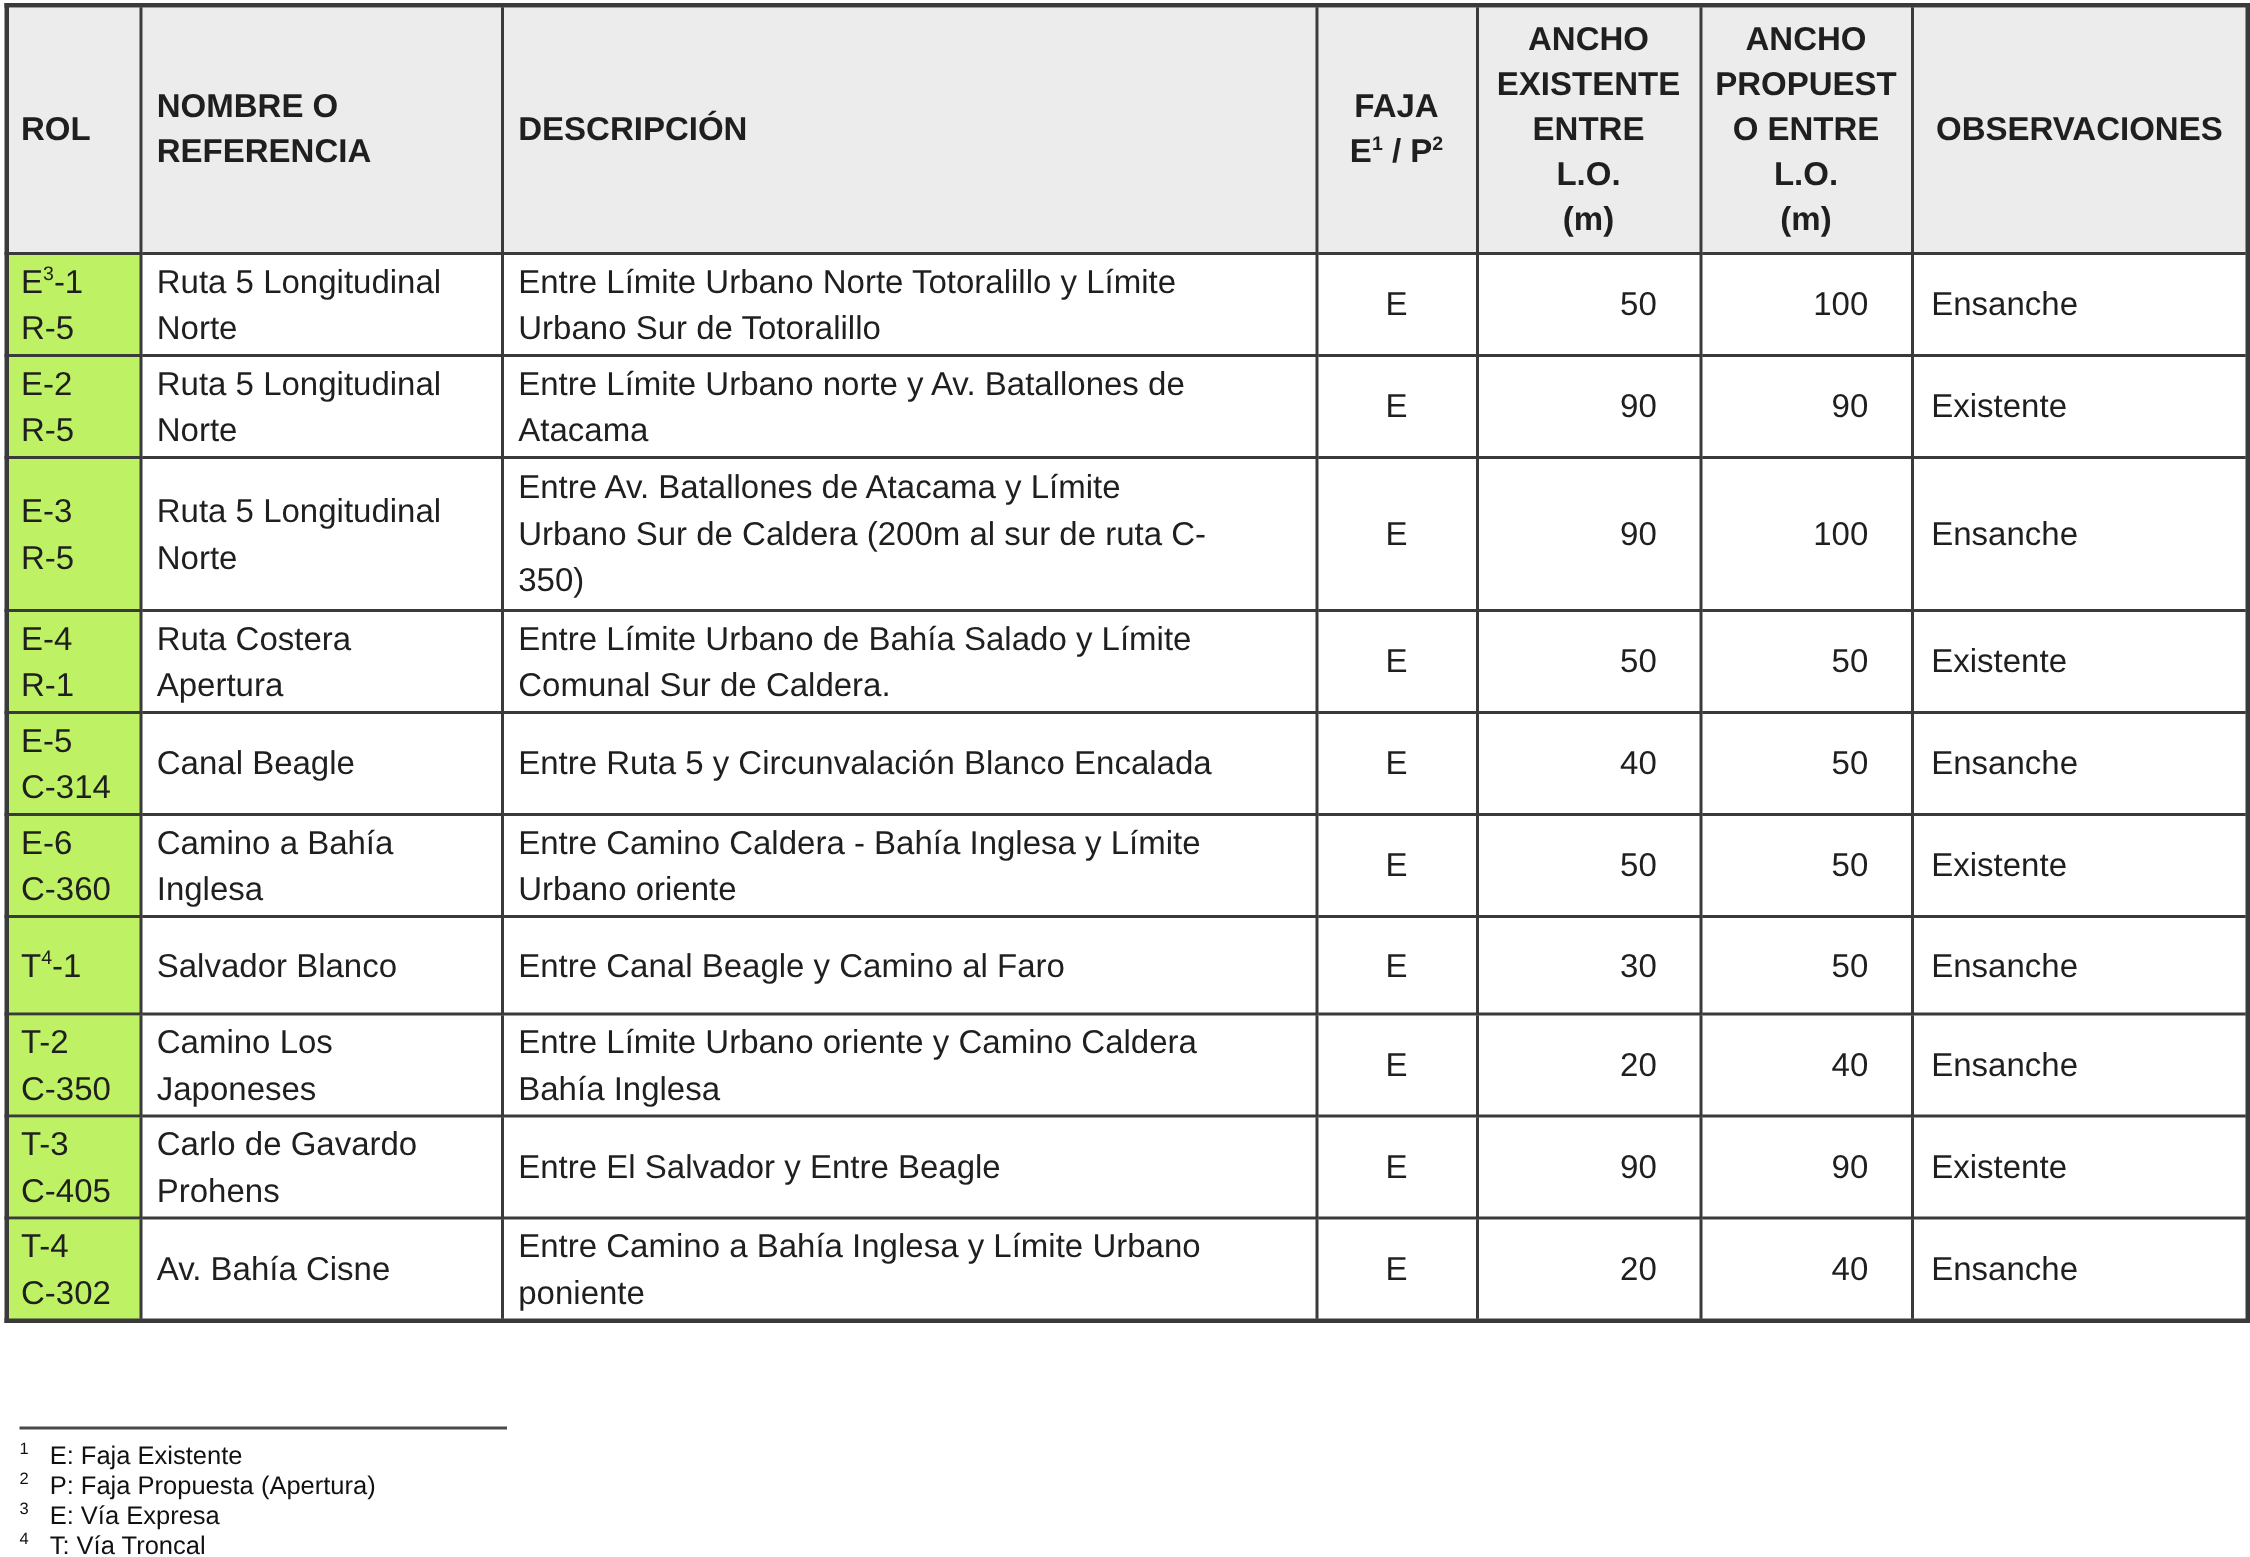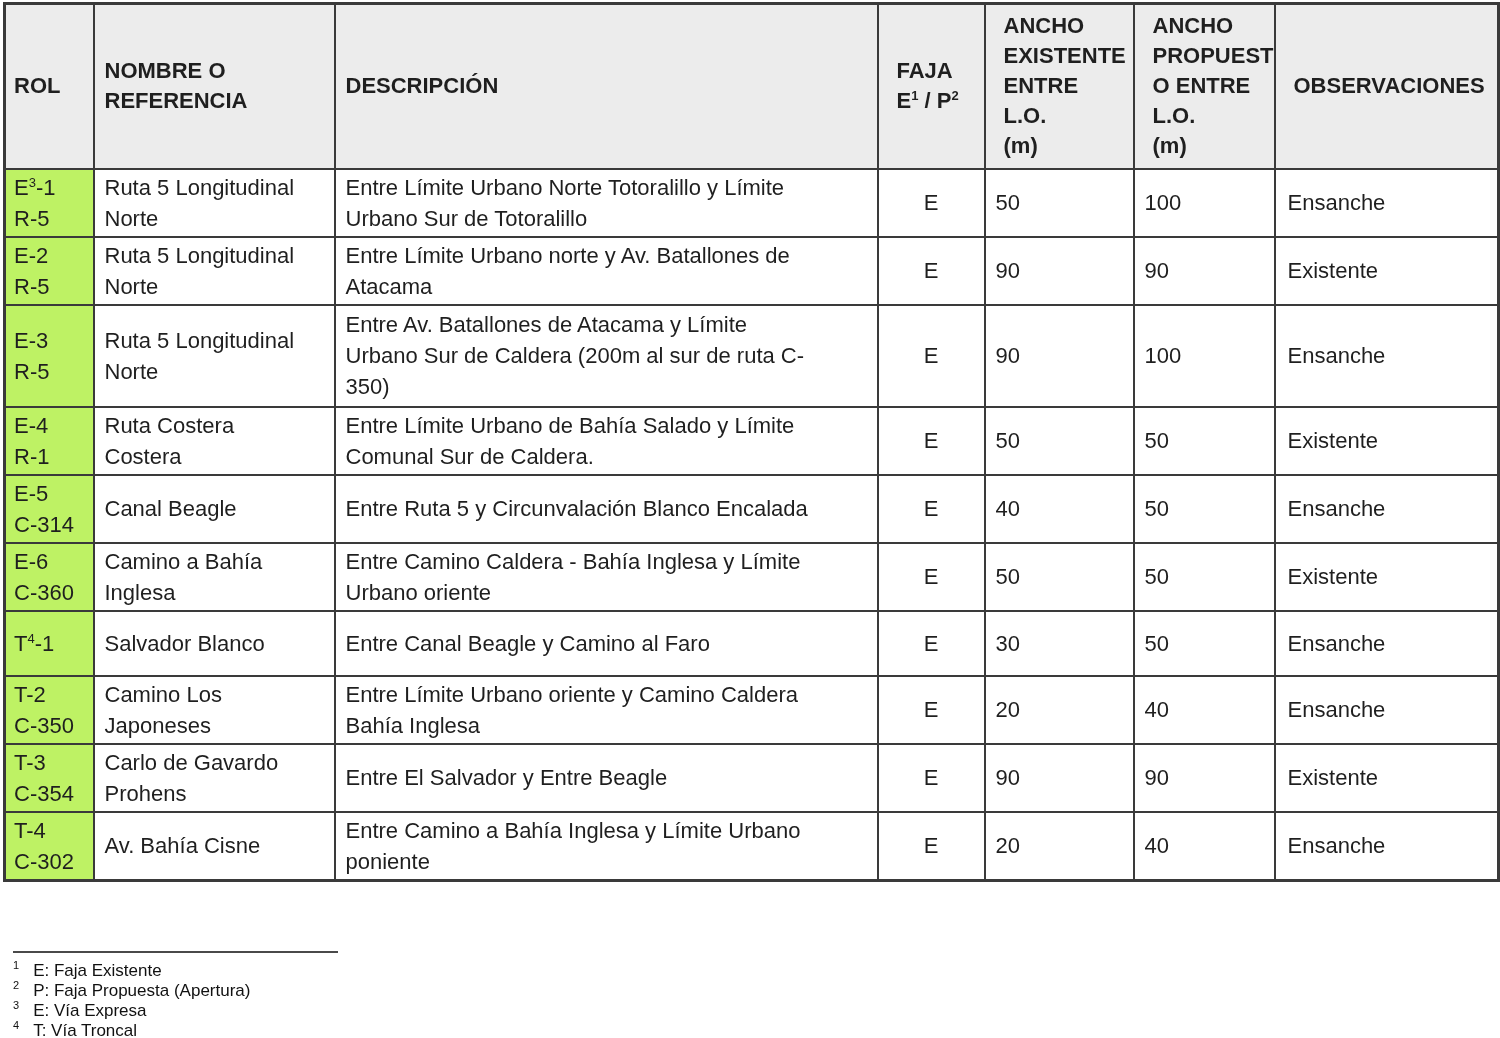--- a/index.html
+++ b/index.html
@@ -24,31 +24,31 @@
     padding: 2px 10px;
     overflow: hidden;
   }
   .road-table thead tr { height: 165px; }
   .road-table thead th {
     background: #ececec;
     font-weight: bold;
     line-height: 30px;
     text-align: left;
   }
-  .road-table thead th.center { text-align: left; padding: 2px 18px; }
+  .road-table thead th.center { text-align: center; padding: 2px 0; }
   .road-table thead th.rol-h { padding-left: 8px; }
   tr.h2 { height: 65px; }
   tr.h3 { height: 102px; }
   td.rol {
     background: #bef264;
     font-weight: normal;
     padding: 2px 6px 2px 8px;
   }
   td.center { text-align: center; padding: 2px 2px; }
-  td.num { text-align: left; padding-right: 28px; }
+  td.num { text-align: right; padding-right: 28px; }
   td.obs { padding-left: 12px; }
   .ln { display: block; white-space: nowrap; }
   sup.s { font-size: 13px; line-height: 0; }
   .footnotes {
     margin: 69px 0 0 13px;
     width: 325px;
     border-top: 2px solid #4a4a4a;
     padding-top: 8px;
     font-size: 17px;
     line-height: 20px;
@@ -157,21 +157,21 @@
       <td class="num">100</td>
       <td class="obs">Ensanche</td>
     </tr>
     <tr class="h2">
       <td class="rol">
         <div class="ln"><span>E-4</span><sup class="s"></sup><span></span></div>
         <div class="ln">R-1</div>
       </td>
       <td>
         <span class="ln">Ruta Costera</span>
-        <span class="ln">Costera</span>
+        <span class="ln">Apertura</span>
       </td>
       <td>
         <span class="ln">Entre Límite Urbano de Bahía Salado y Límite</span>
         <span class="ln">Comunal Sur de Caldera.</span>
         <span class="ln"></span>
       </td>
       <td class="center">E</td>
       <td class="num">50</td>
       <td class="num">50</td>
       <td class="obs">Existente</td>
@@ -248,21 +248,21 @@
         <span class="ln"></span>
       </td>
       <td class="center">E</td>
       <td class="num">20</td>
       <td class="num">40</td>
       <td class="obs">Ensanche</td>
     </tr>
     <tr class="h2">
       <td class="rol">
         <div class="ln"><span>T-3</span><sup class="s"></sup><span></span></div>
-        <div class="ln">C-354</div>
+        <div class="ln">C-405</div>
       </td>
       <td>
         <span class="ln">Carlo de Gavardo</span>
         <span class="ln">Prohens</span>
       </td>
       <td>
         <span class="ln">Entre El Salvador y Entre Beagle</span>
         <span class="ln"></span>
         <span class="ln"></span>
       </td>

